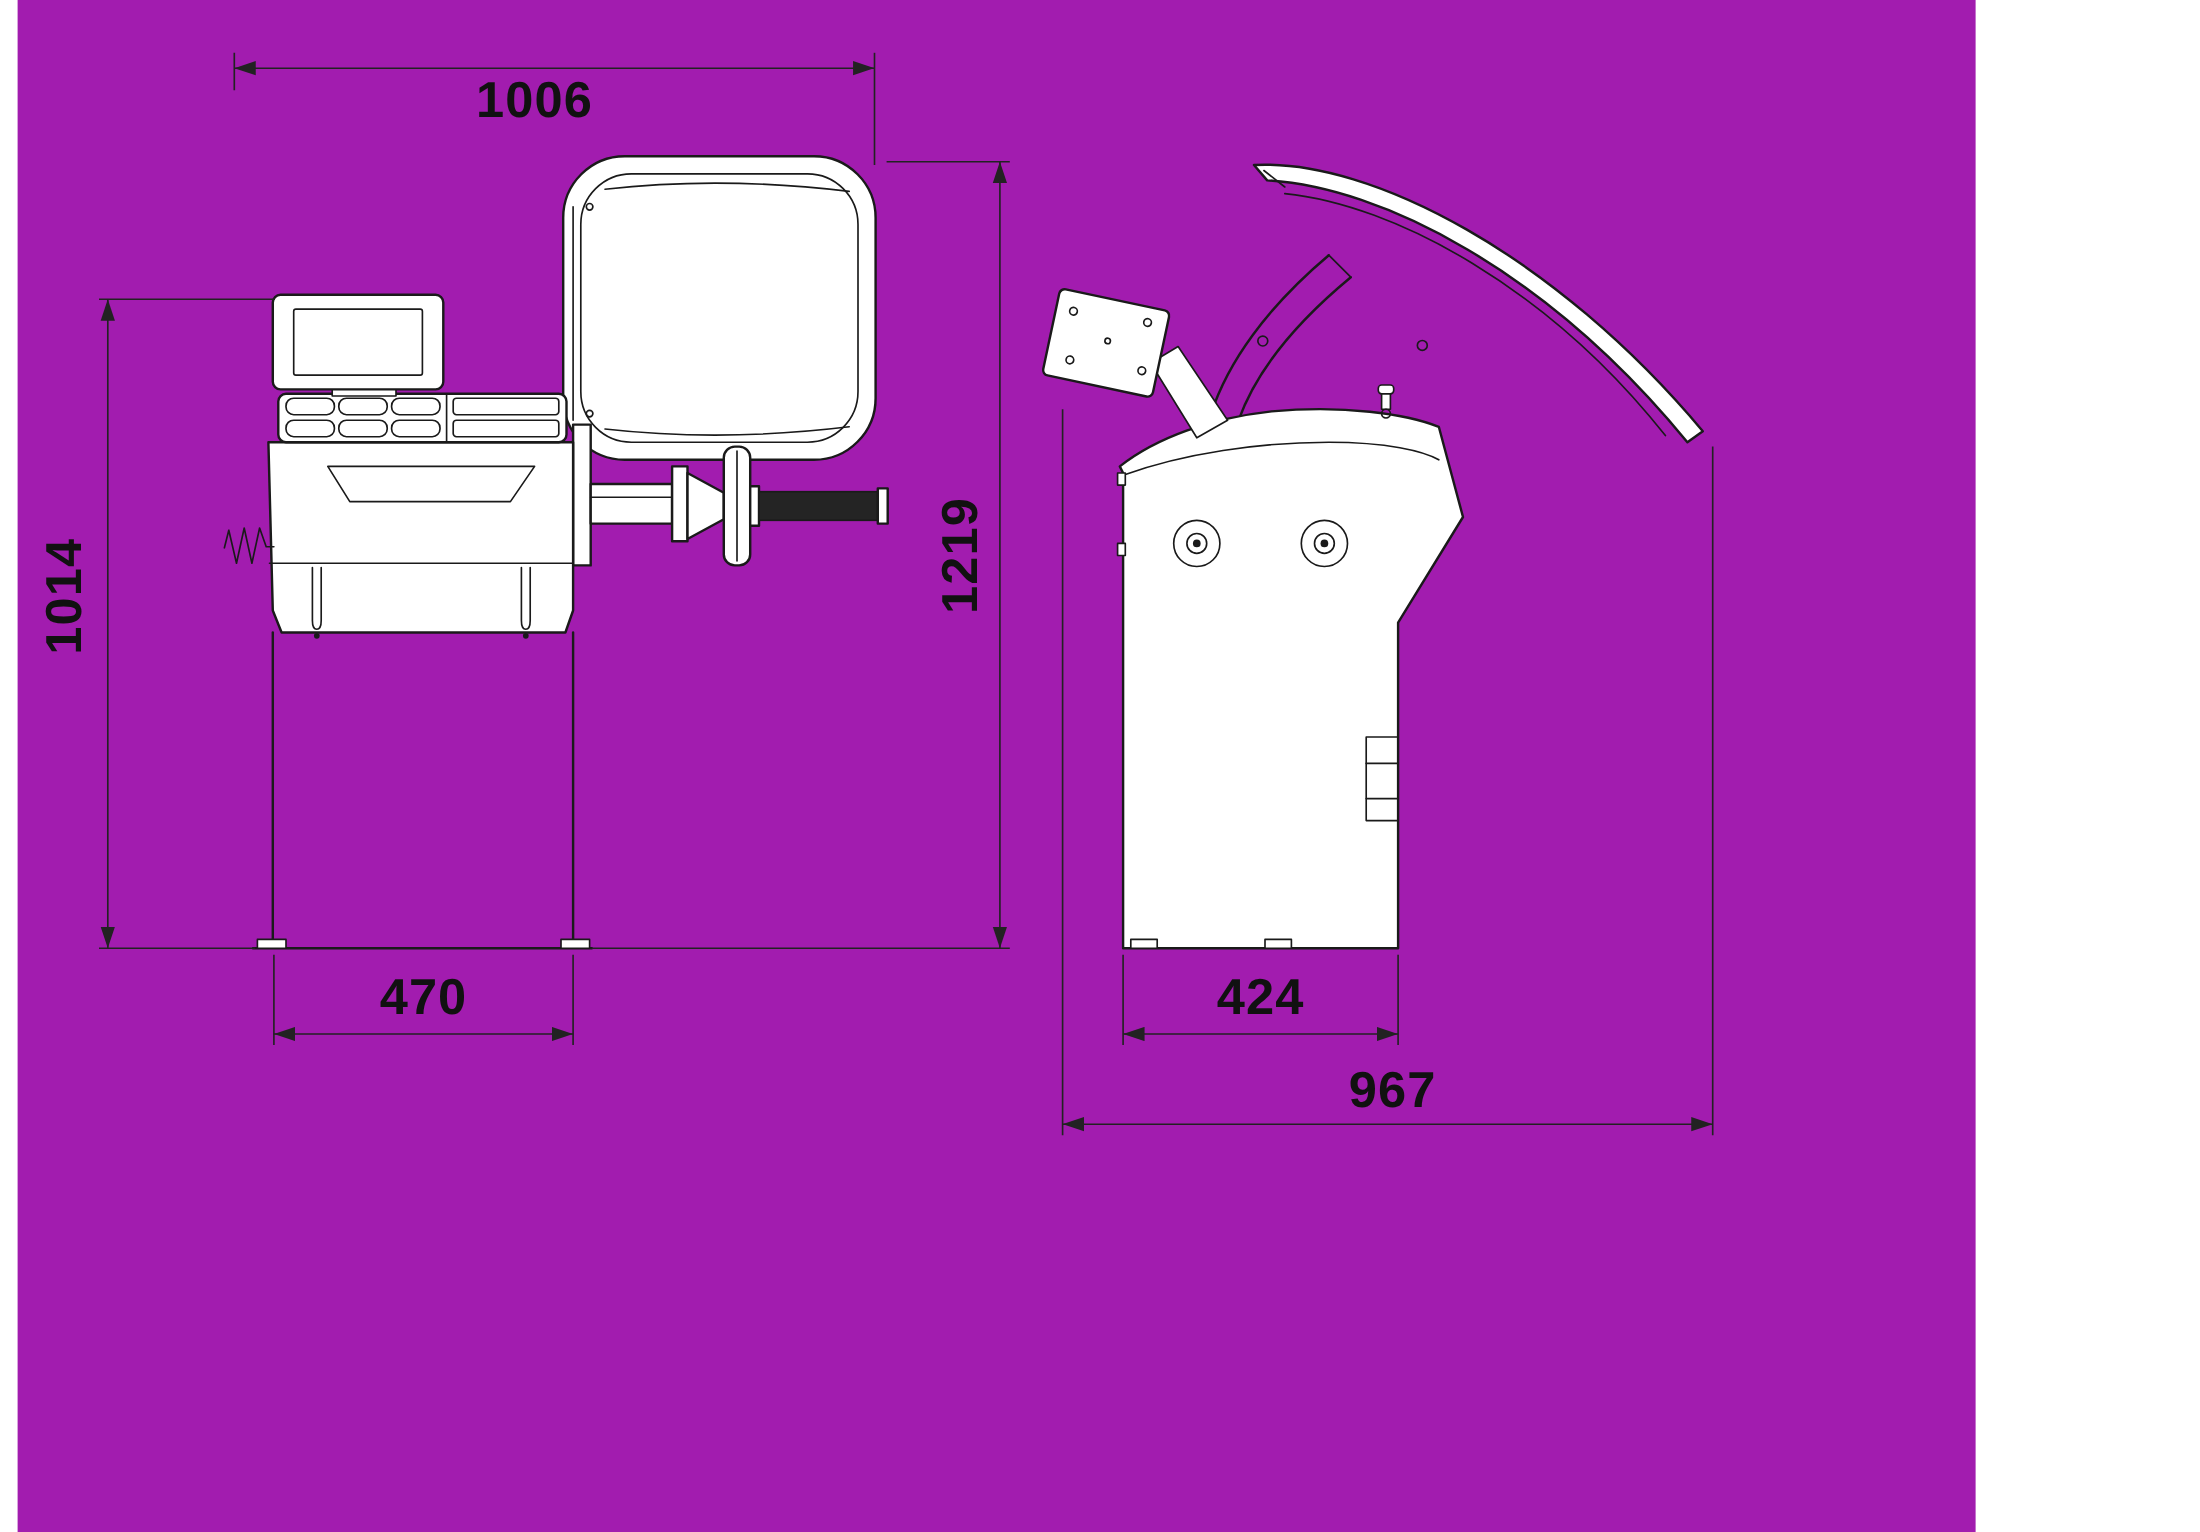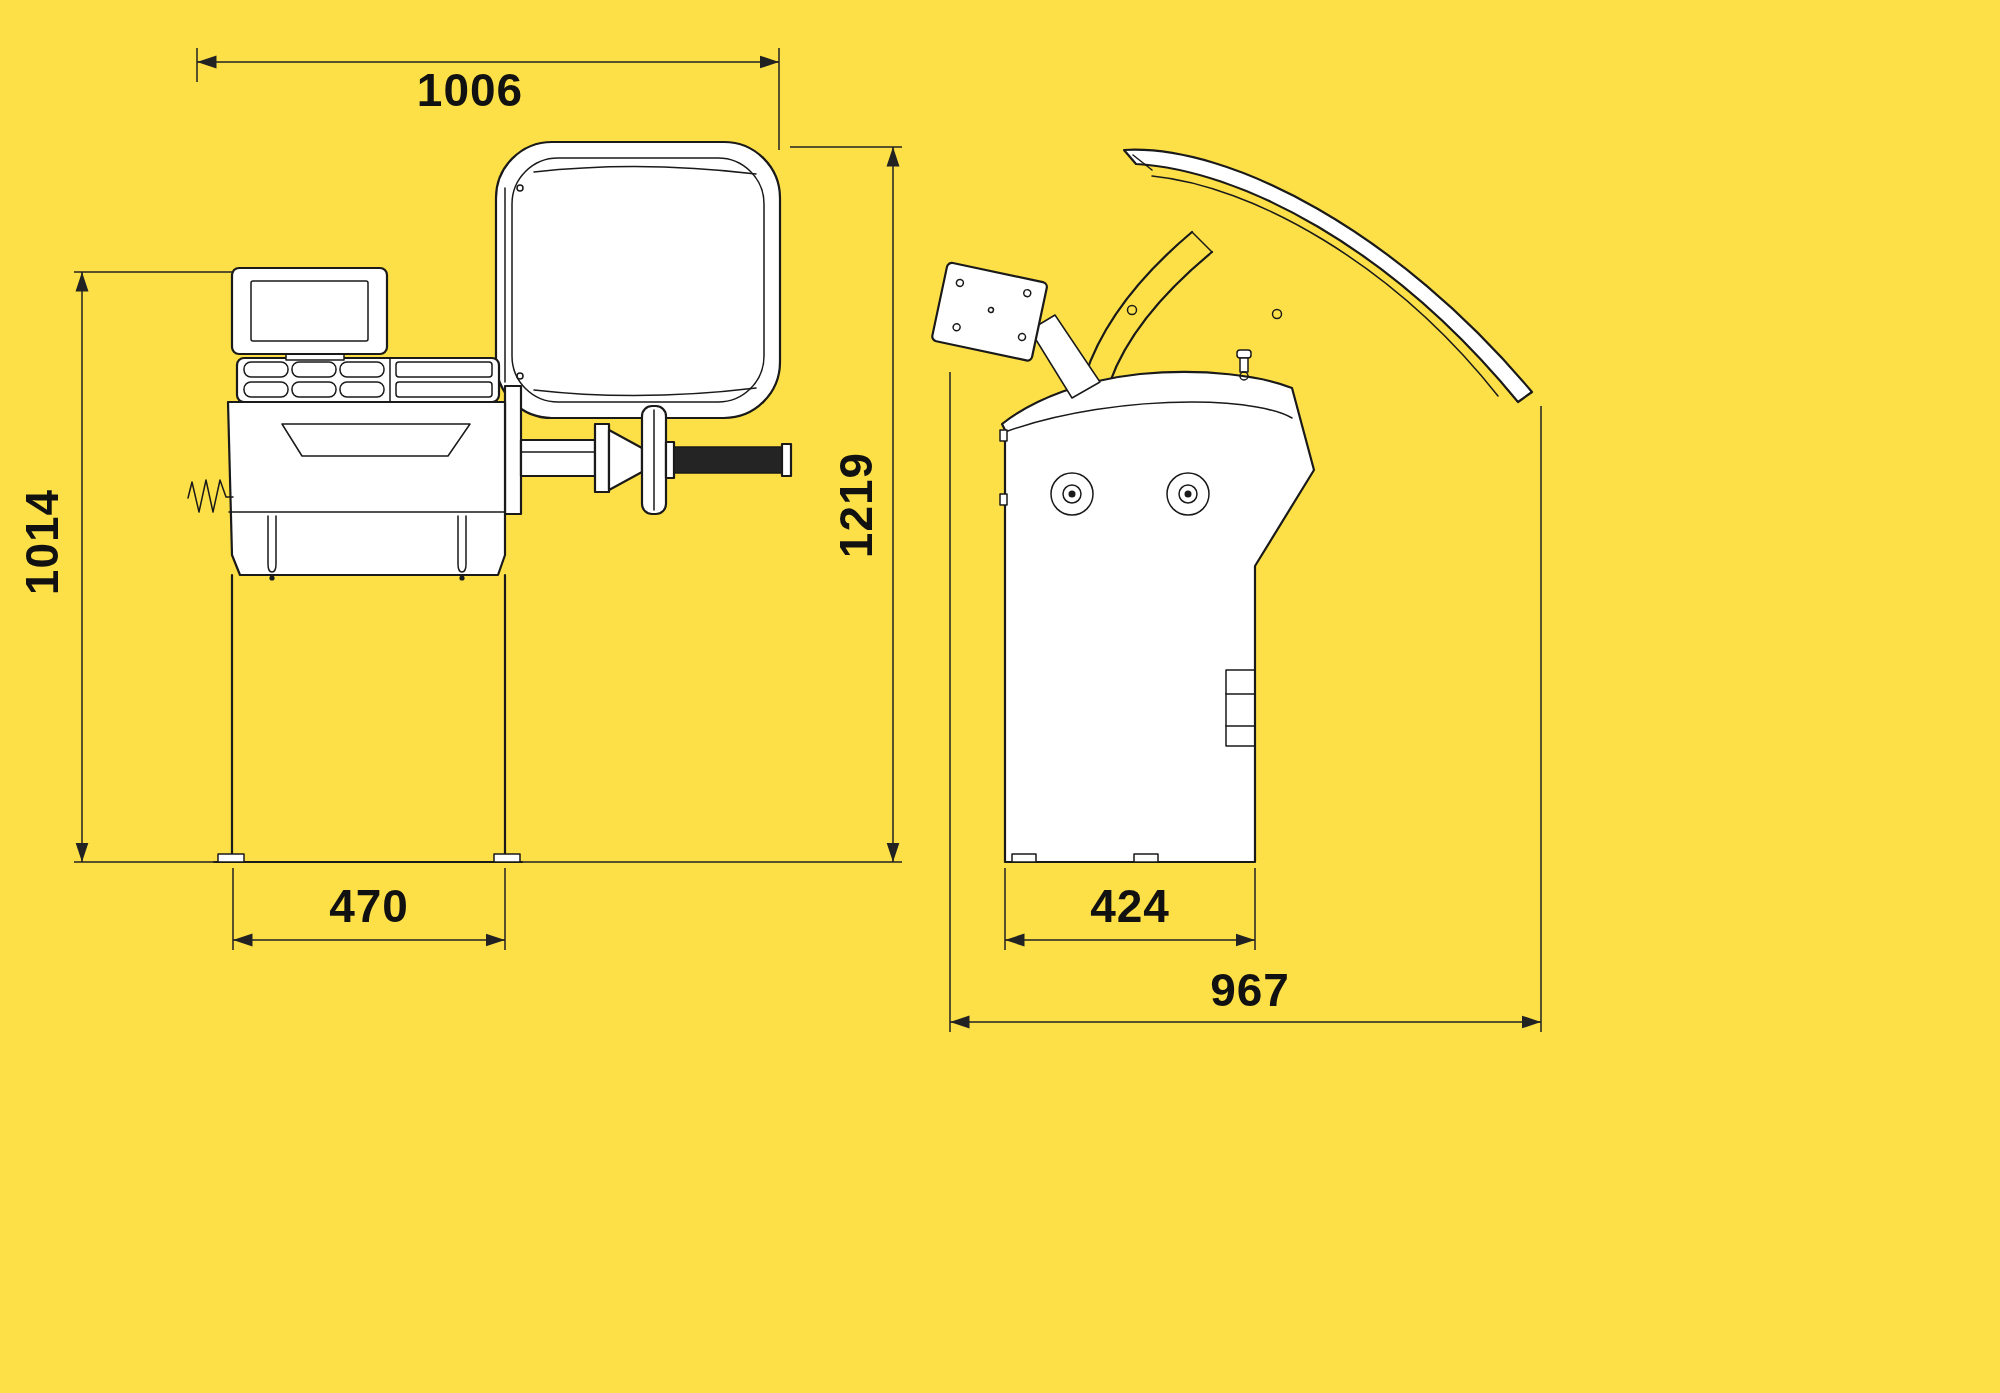--- a/index.html
+++ b/index.html
@@ -3,24 +3,25 @@
 <meta charset="utf-8">
 <style>
   html, body {
     margin: 0;
     padding: 0;
     background: #ffffff;
     font-family: "Liberation Sans", sans-serif;
   }
   .sheet {
     position: relative;
-    width: 2000px;
+    width: 1780px;
     height: 1393px;
-    background: #fde047;
+    background: #a21caf;
     overflow: hidden;
+    margin-left: 16px;
   }
   svg { display: block; }
   .outline {
     fill: none;
     stroke: #1a1a1a;
     stroke-width: 2.2;
     stroke-linejoin: round;
     stroke-linecap: round;
   }
   .outline-fill {

